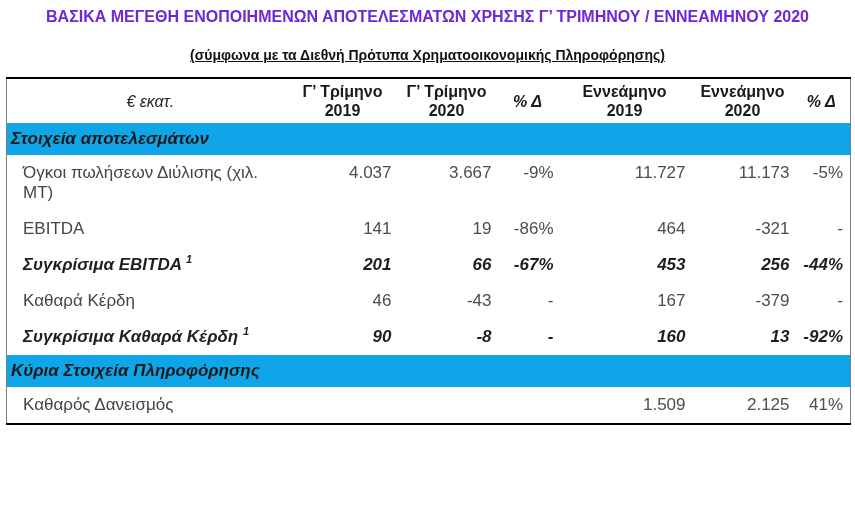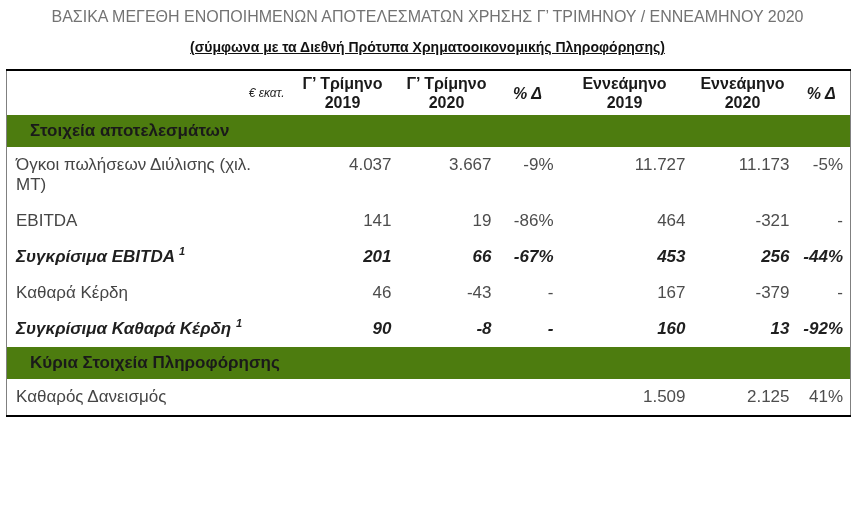--- a/index.html
+++ b/index.html
@@ -14,24 +14,24 @@
   }
   .page {
     width: 855px;
     height: 528px;
     box-sizing: border-box;
     padding-top: 7px;
   }
   .doc-title {
     text-align: center;
     font-size: 16px;
-    font-weight: normal;
-    color: #737373;
+    font-weight: bold;
+    color: #6d28d9;
     line-height: 20px;
-    margin: 0 10px 11px 10px;
+    margin: 0 10px 19px 10px;
     white-space: nowrap;
   }
   .doc-subtitle {
     text-align: center;
     font-size: 14px;
     font-weight: bold;
     color: #111111;
     line-height: 18px;
     margin-bottom: 13px;
     text-decoration: underline;
@@ -51,50 +51,51 @@
     font-weight: bold;
     color: #1a1a1a;
     text-align: center;
     vertical-align: middle;
     white-space: pre-line;
     line-height: 19px;
     padding: 3px 6px 3px 2px;
     height: 38px;
   }
   thead th.unit {
-    text-align: right;
+    text-align: center;
     font-weight: normal;
     font-style: italic;
-    font-size: 12px;
+    font-size: 16px;
     color: #262626;
     padding-left: 9px;
   }
   thead th.pct {
     font-style: italic;
   }
   tr.section-row td {
-    background: #4d7c0f;
+    background: #0ea5e9;
     font-size: 17px;
     font-weight: bold;
     color: #1a1a1a;
     text-align: left;
-    padding: 7px 8px 7px 23px;
+    padding: 7px 8px 7px 4px;
     line-height: 18px;
+    font-style: italic;
   }
   tr.data-row td {
     font-size: 17px;
     color: #4d4d4d;
     text-align: right;
     vertical-align: top;
     padding: 8px 7px 8px 2px;
     line-height: 20px;
   }
   tr.data-row td.label {
     text-align: left;
-    padding-left: 9px;
+    padding-left: 16px;
     padding-right: 32px;
     color: #454545;
   }
   tr.data-row.emphasis td {
     font-weight: bold;
     font-style: italic;
     color: #1f1f1f;
     margin-top: 27px;
   }
   tr.data-row td.label sup {

